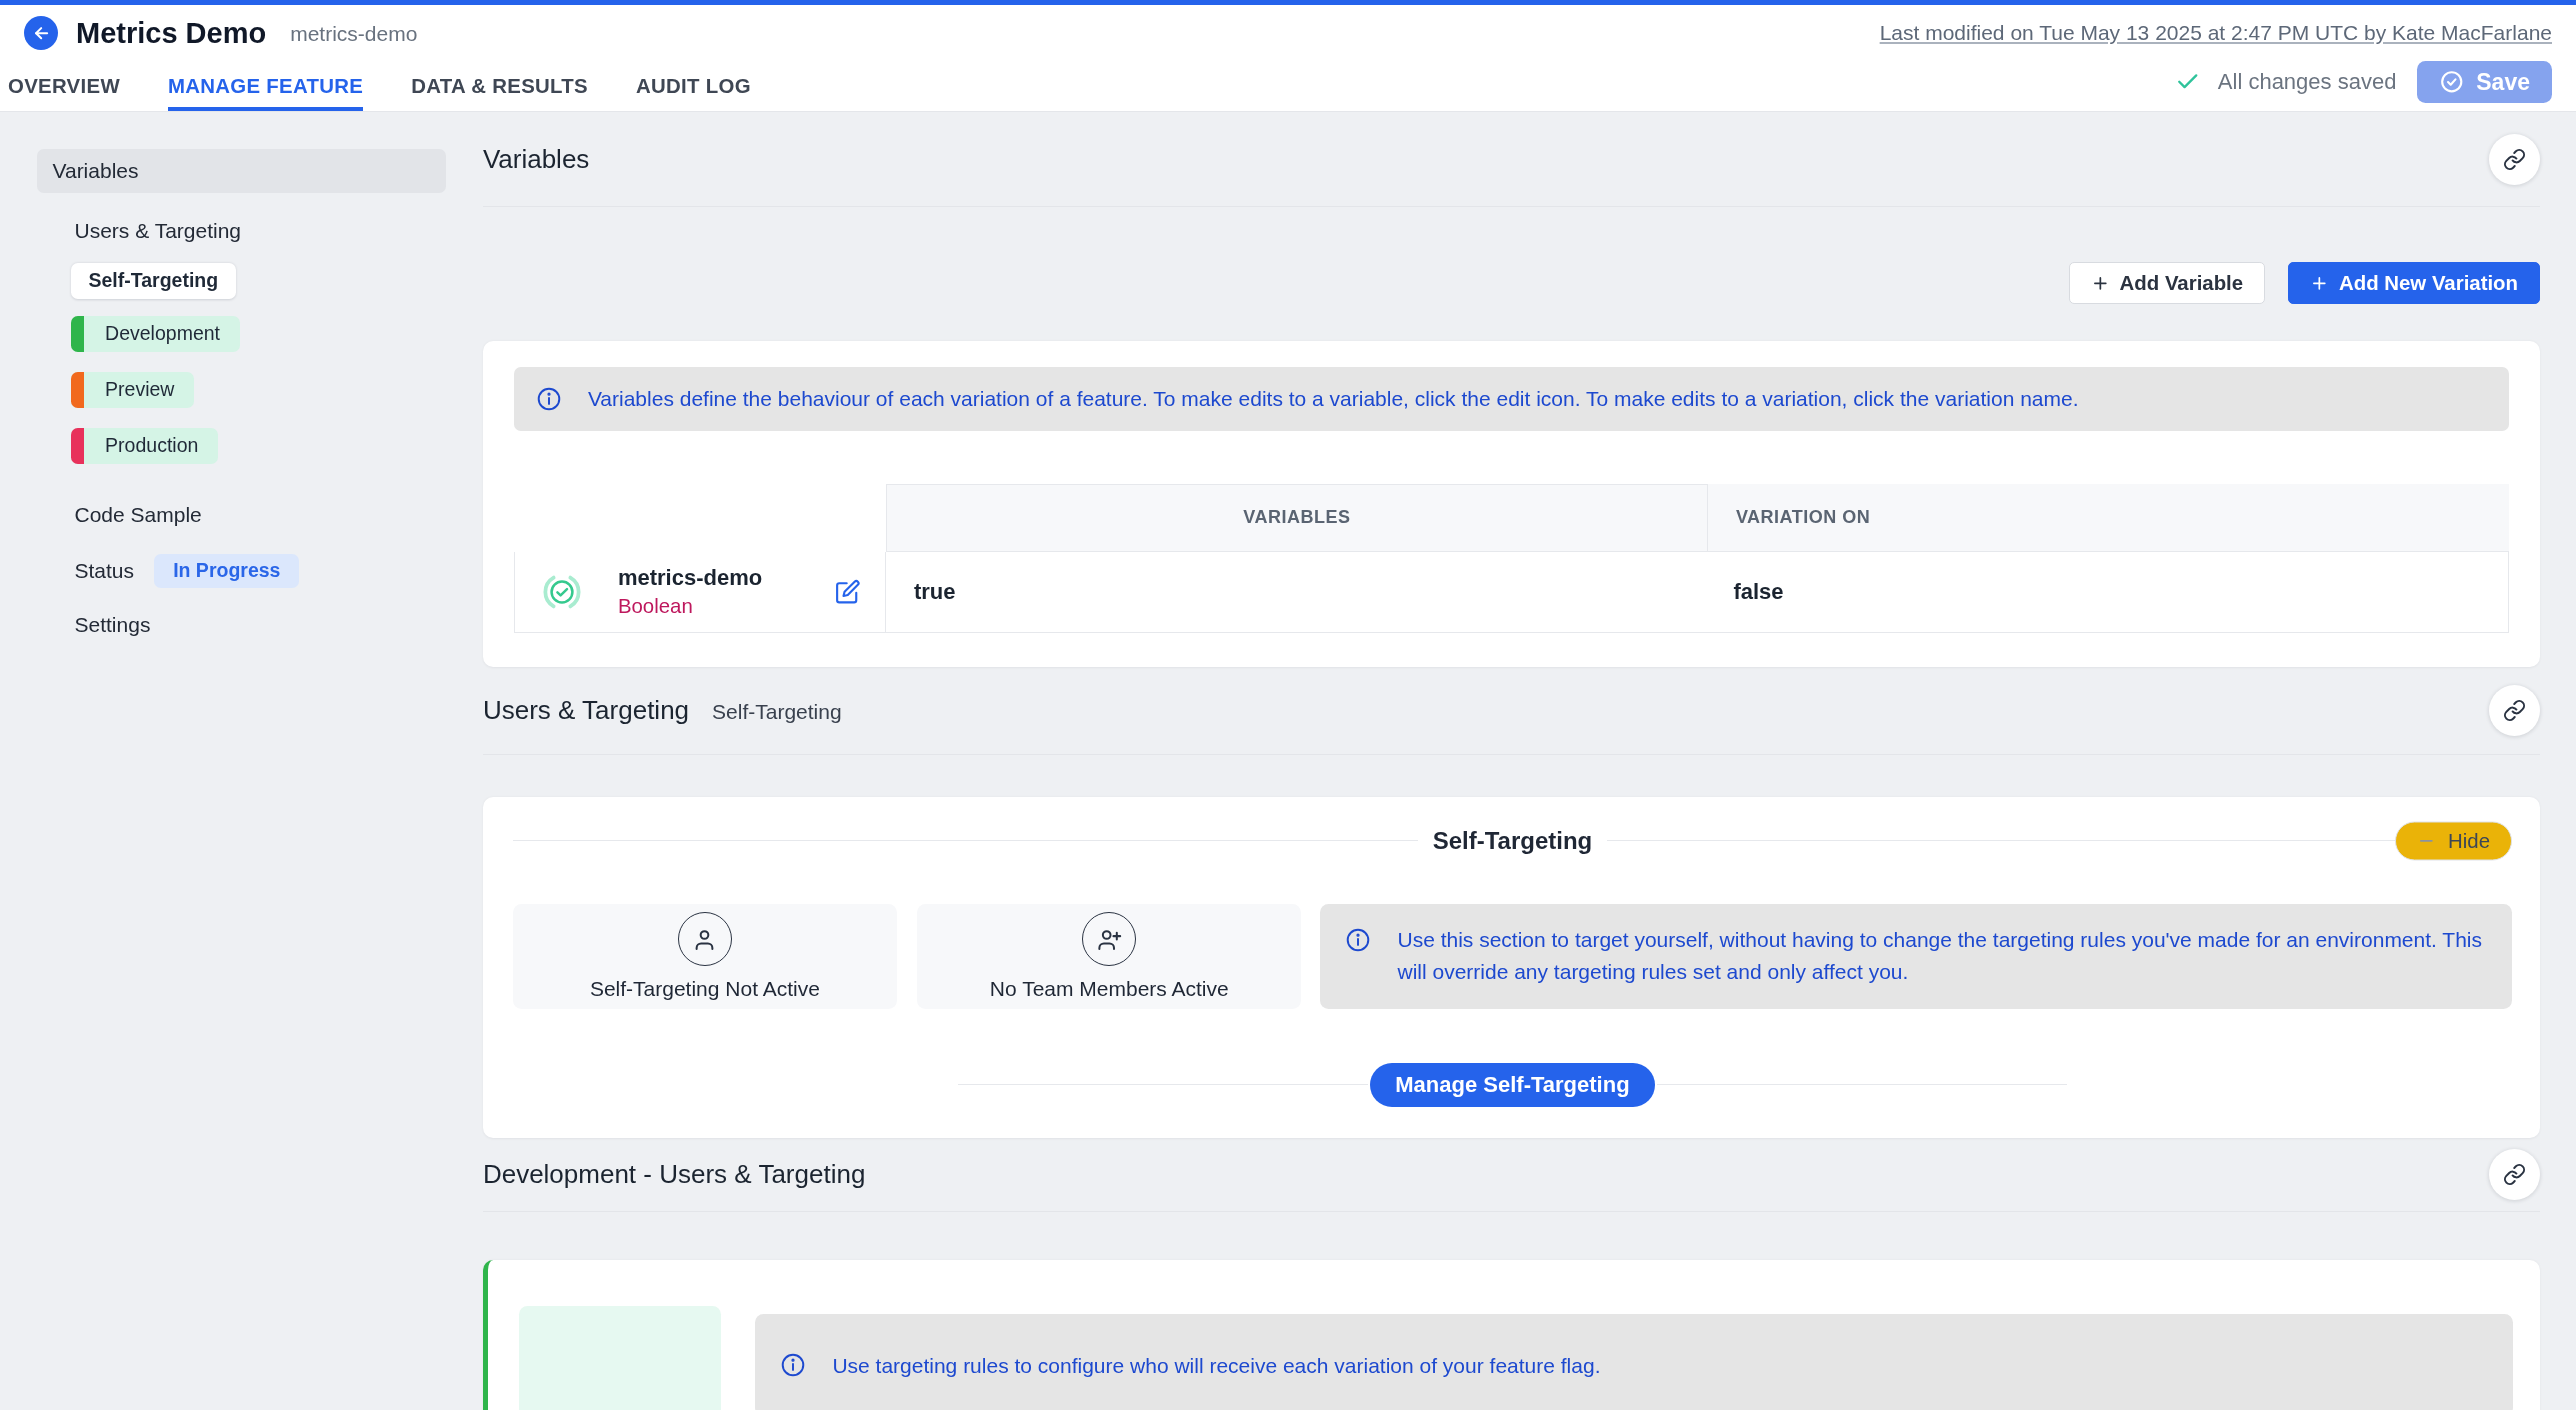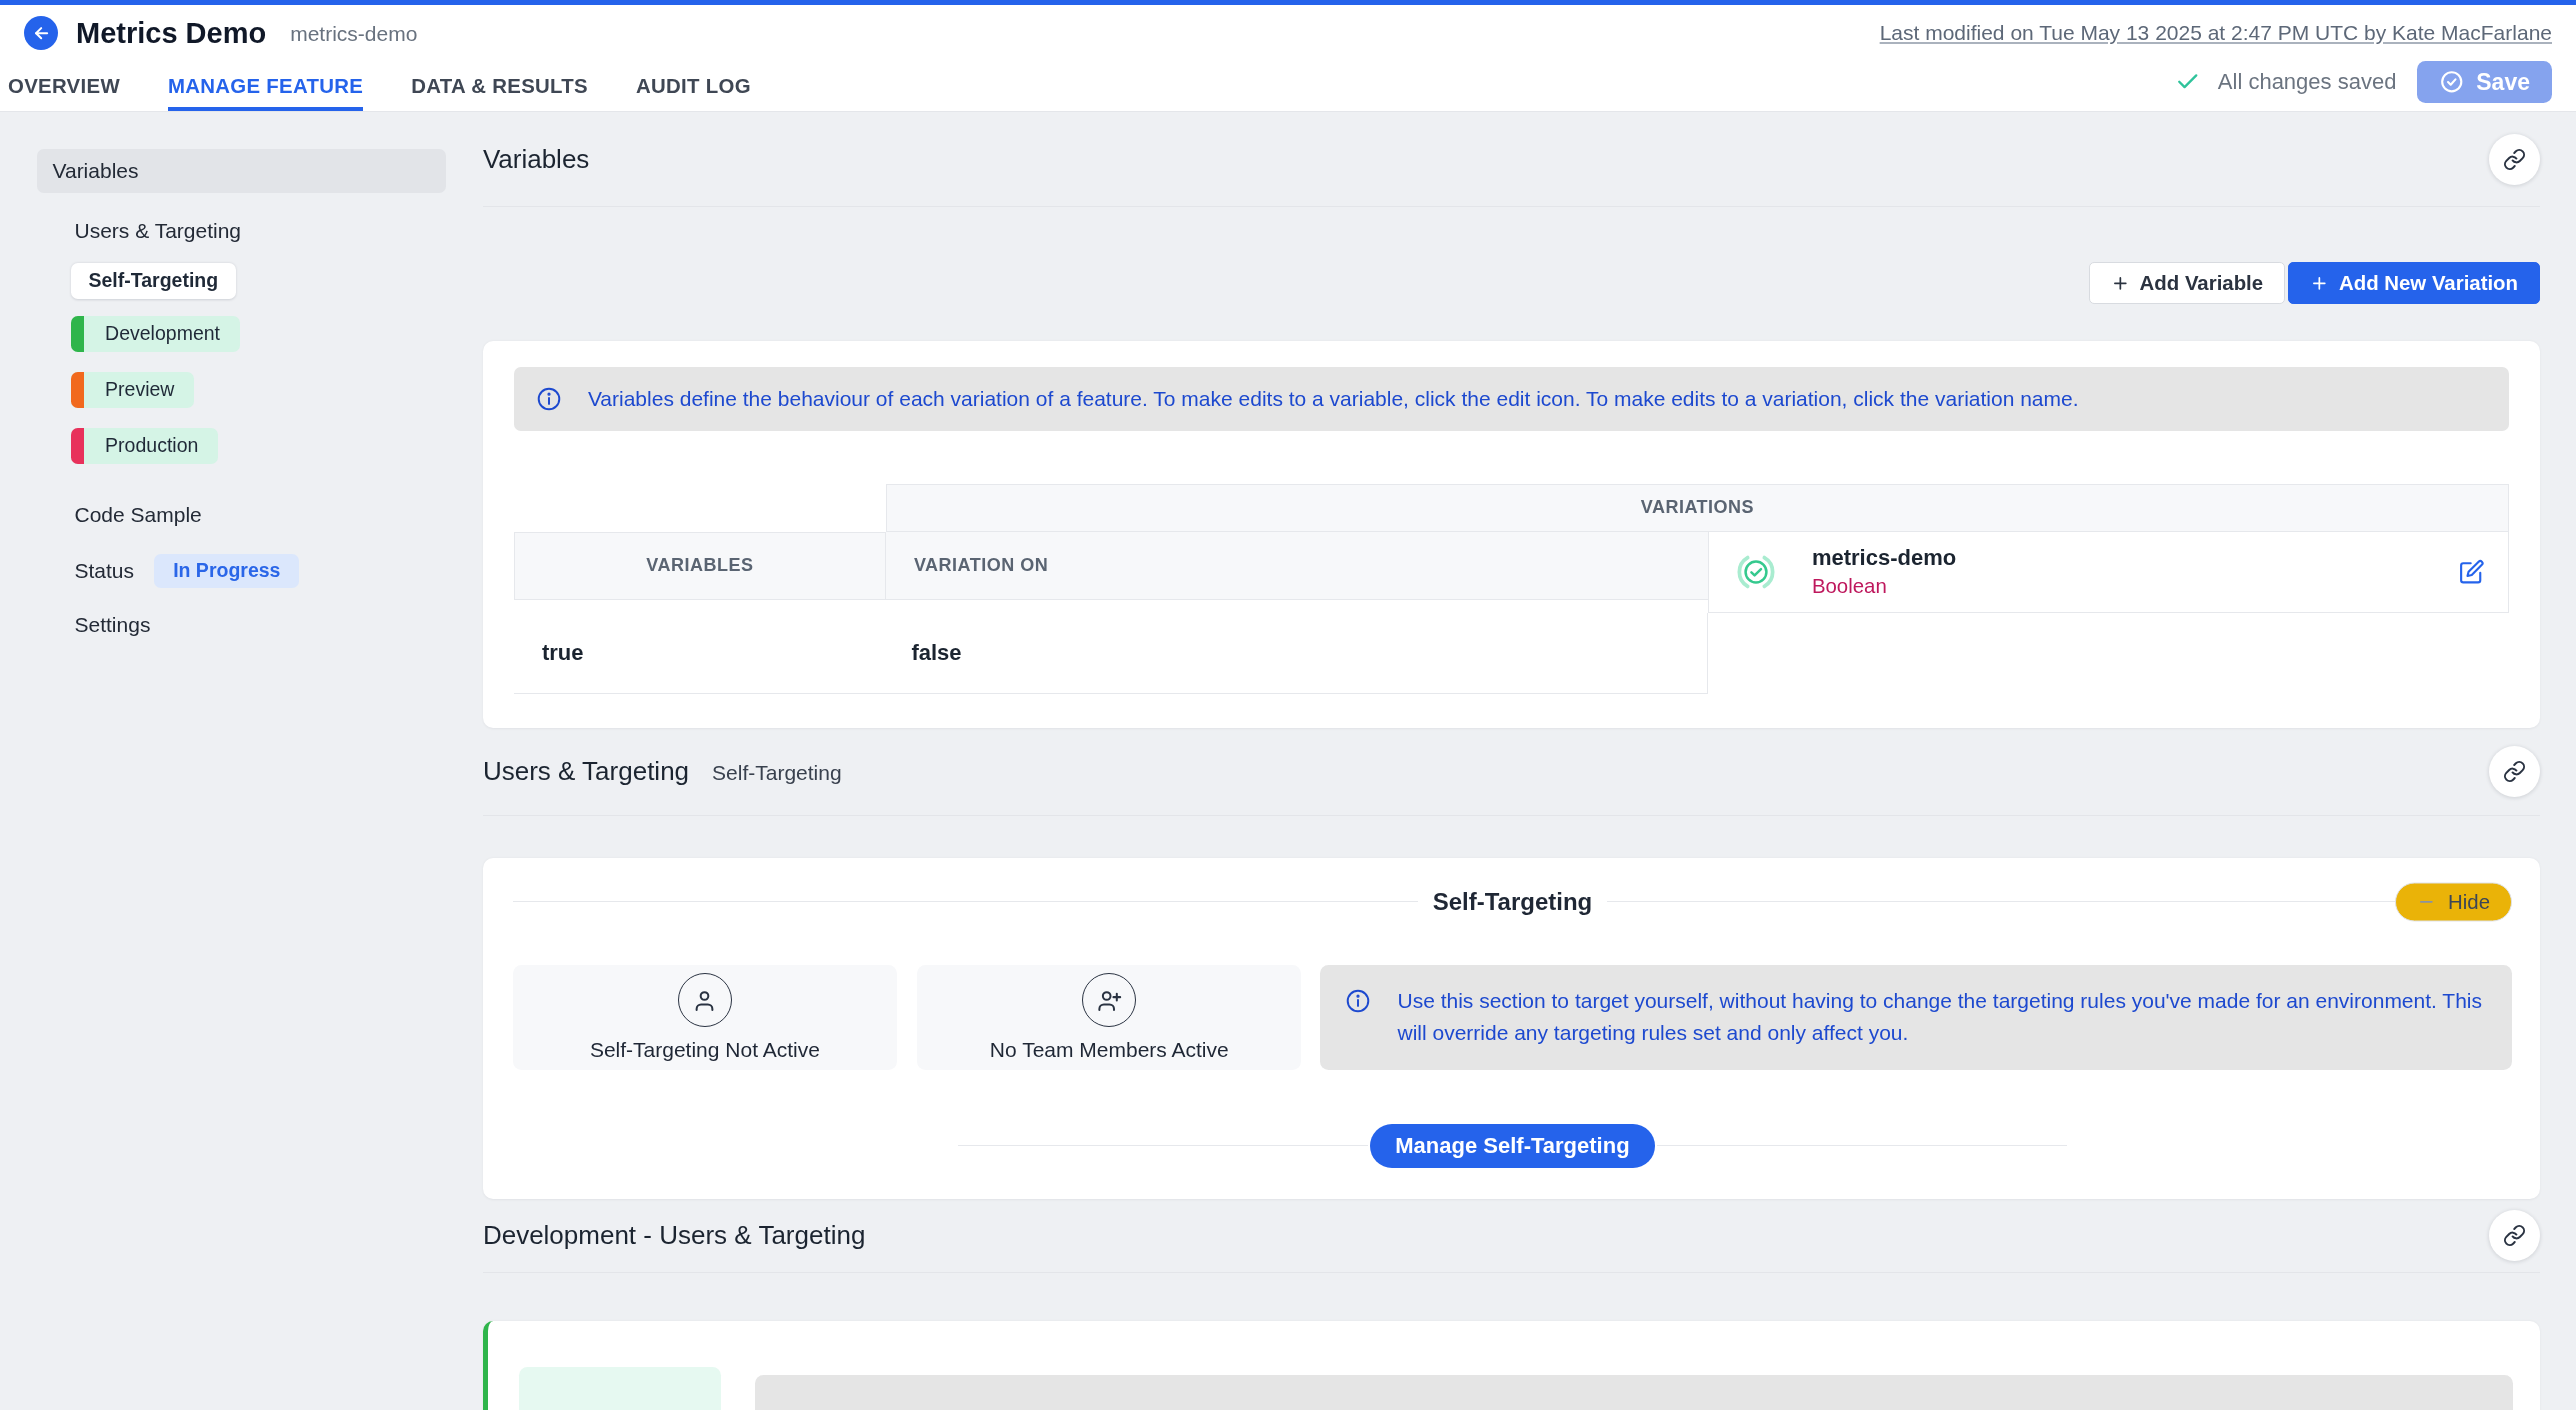--- a/index.html
+++ b/index.html
@@ -53,21 +53,21 @@
   
   .section-head { display:flex; align-items:center; border-bottom:0.8px solid #e3e5e9; }
   .sh1 { height:95px; }
   .sh2 { height:88px; }
   .sh3 { height:74px; }
   .section-title { font-size:26px; font-weight:500; color:#1b2430; }
   .section-sub { font-size:21px; font-weight:500; color:#39414e; margin-left:23px; margin-top:3.4px; }
   .link-circle { margin-left:auto; width:51px; height:51px; border-radius:50%; background:#fff; border:none;
         box-shadow:0 0.8px 4.2px rgba(16,24,40,.16); display:flex; align-items:center; justify-content:center; cursor:pointer; }
 
-  .actions-row { margin-top:55px; display:flex; justify-content:flex-end; gap:3px;align-items:center; }
+  .actions-row { margin-top:55px; display:flex; justify-content:flex-end; gap:23px;align-items:center; }
   .btn { height:42px; border-radius:5.1px; font-size:20.4px; font-weight:600; display:inline-flex; align-items:center;
          gap:10.2px; padding:0 21px; cursor:pointer; font-family:inherit; }
   .btn-white { background:#fff; border:0.8px solid #d8dbe0; color:#2b3340; }
   .btn-blue { background:#2563eb; border:0.8px solid #2563eb; color:#fff; }
 
   .card { background:#fff; border-radius:10.2px; box-shadow:0 0.8px 2.5px rgba(16,24,40,.06); }
   .card1 { margin-top:37px; padding:25.5px 31px 34px; }
 
   .banner { background:#e5e5e5; border-radius:6.8px; display:flex; align-items:center; gap:26px;
             padding:0 22px; color:#1d49cf; }
@@ -232,21 +232,20 @@
         <svg class="icon" width="26" height="26" viewBox="0 0 24 24" fill="none" stroke="#1d49cf" stroke-width="1.8" stroke-linecap="round">
             <circle cx="12" cy="12" r="9.5"></circle>
             <line x1="12" y1="11" x2="12" y2="16.5"></line>
             <circle cx="12" cy="7.6" r="0.6" fill="#1d49cf"></circle>
           </svg>
         <span class="banner-text">Variables define the behaviour of each variation of a feature. To make edits to a variable, click the edit icon. To make edits to a variation, click the variation name.</span>
       </div>
 
       <div class="vtable">
         <div class="vt-cell vt-empty"></div>
-        <div class="vt-cell vt-head vt-variations">VARIATIONS</div>
 
         <div class="vt-cell vt-head vt-r2 vt-c1h">VARIABLES</div>
         <div class="vt-cell vt-head vt-r2 vt-c2h">VARIATION ON</div>
 
         <div class="vt-cell vt-r3 vt-c1d">
           <svg class="icon target-icon" width="40" height="40" viewBox="0 0 48 48" fill="none" stroke-linecap="round" stroke-linejoin="round">
             <path d="M 14 6.7 A 20 20 0 0 0 14 41.3" stroke="#a9ecd0" stroke-width="4.5"></path>
             <path d="M 34 6.7 A 20 20 0 0 1 34 41.3" stroke="#a9ecd0" stroke-width="4.5"></path>
             <circle cx="24" cy="24" r="12.5" stroke="#35c98e" stroke-width="3"></circle>
             <polyline points="18.5 24.5 22.3 28 30 20.5" stroke="#35c98e" stroke-width="3"></polyline>

